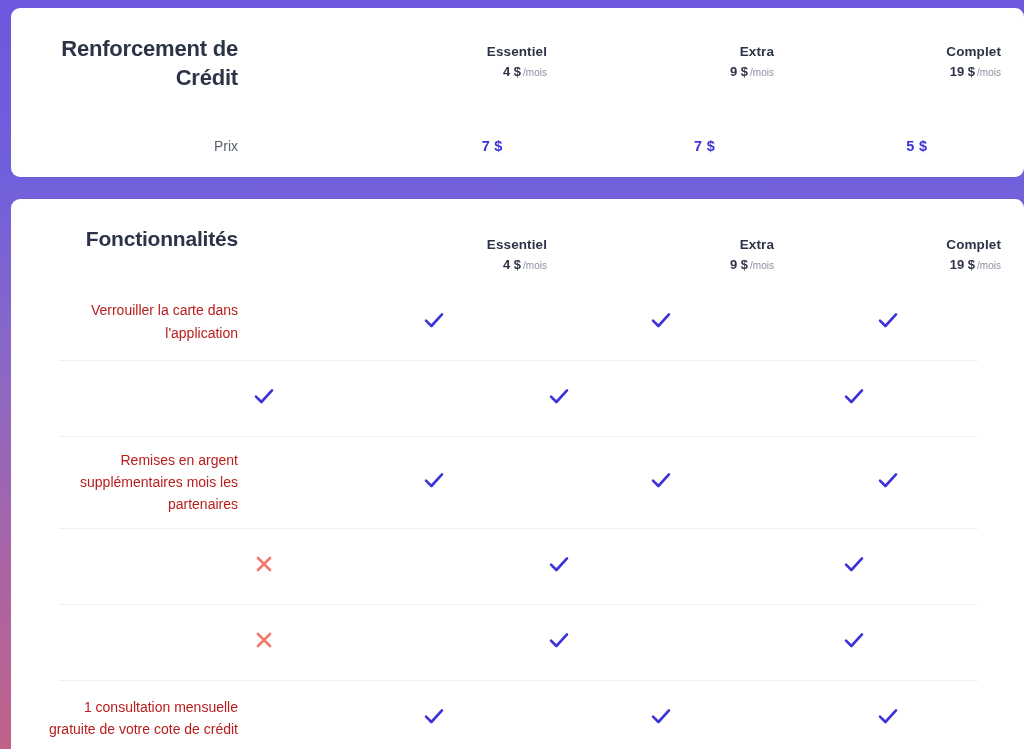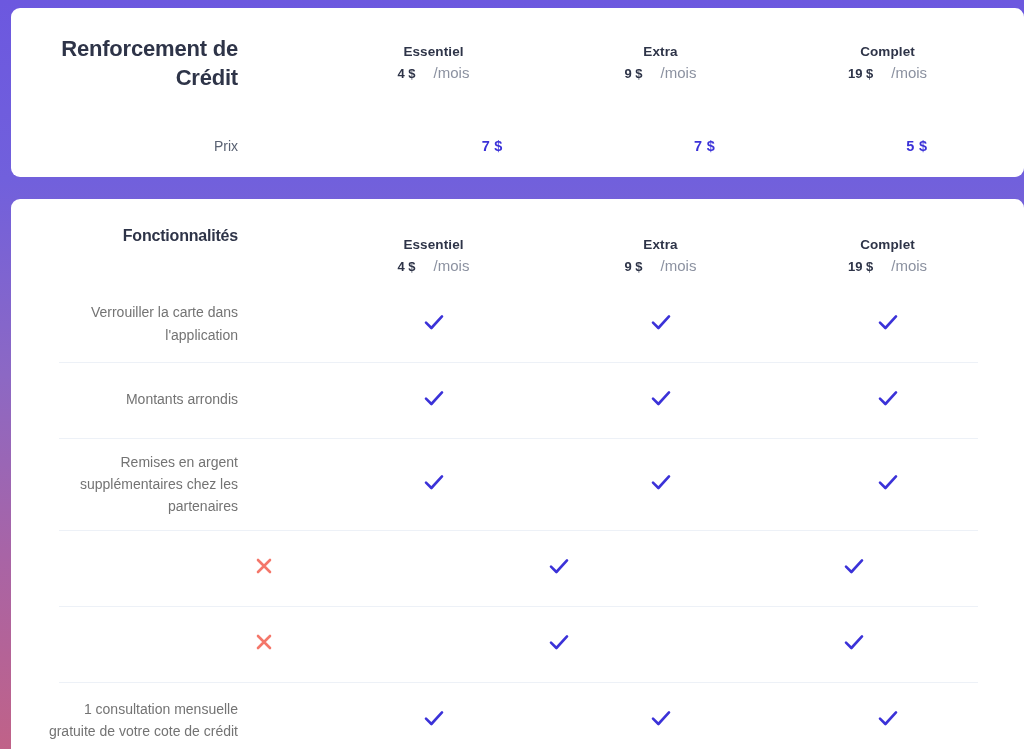--- a/index.html
+++ b/index.html
@@ -61,21 +61,21 @@
   
   .card-title {
     font-size: 22px;
     font-weight: bold;
     color: #2E3448;
     line-height: 1.33;
     letter-spacing: -0.2px;
     text-align: right;
   }
   .section-title {
-    font-size: 16px;
+    font-size: 21px;
     font-weight: bold;
     color: #2E3448;
     letter-spacing: -0.2px;
     text-align: right;
     white-space: nowrap;
   }
 
   
   .plan-name {
     font-size: 13.5px;
@@ -83,24 +83,24 @@
     color: #2E3448;
     letter-spacing: 0.1px;
     margin-bottom: 5px;
   }
   .plan-price {
     font-size: 13px;
     color: #4A5160;
     white-space: nowrap;
   }
   .plan-price .amount { font-weight: bold; color: #2E3448; }
-  .plan-price .per    { font-size: 15px; color: #8B91A0; margin-left: 18px; }
+  .plan-price .per    { font-size: 10px; color: #8B91A0; margin-left: 2px; }
 
   .header-row { align-items: flex-start; }
-  .header-row .col-plan { padding-top: 10px; }
+  .header-row .col-plan { padding-top: 10px; text-align: right; }
 
   
   .price-row { margin-top: 44px; gap: 44px; }
   .price-label {
     font-size: 14px;
     color: #5A6273;
   }
   .price-value {
     font-size: 14.5px;
     font-weight: bold;
@@ -119,21 +119,21 @@
     content: "";
     position: absolute;
     top: 0;
     left: 25px;
     right: 23px;
     height: 1px;
     background: #EDF1F7;
   }
   .feature-label {
     font-size: 14px;
-    color: #737373;
+    color: #b91c1c;
     line-height: 1.58;
   }
 
   .mark { display: inline-block; line-height: 0; }
   .mark svg { display: block; margin: 0 auto; }
 </style>
 </head>
 <body>
 
 <div class="page">
@@ -220,37 +220,34 @@
                 <path d="M3 10.6 L8.4 16 L19 4.4" fill="none" stroke="#3B32D8" stroke-width="2.6" stroke-linecap="round" stroke-linejoin="round"></path>
               </svg></span></div>
           <div class="col-plan"><span class="mark"><svg width="22" height="20" viewBox="0 0 22 20" aria-hidden="true">
                 <path d="M3 10.6 L8.4 16 L19 4.4" fill="none" stroke="#3B32D8" stroke-width="2.6" stroke-linecap="round" stroke-linejoin="round"></path>
               </svg></span></div>
           <div class="col-plan"><span class="mark"><svg width="22" height="20" viewBox="0 0 22 20" aria-hidden="true">
                 <path d="M3 10.6 L8.4 16 L19 4.4" fill="none" stroke="#3B32D8" stroke-width="2.6" stroke-linecap="round" stroke-linejoin="round"></path>
               </svg></span></div>
         </div>
         <div class="row feature-row">
+          <div class="col-spacer"></div>
+          <div class="col-plan"><span class="mark"><svg width="22" height="20" viewBox="0 0 22 20" aria-hidden="true">
+                <path d="M3 10.6 L8.4 16 L19 4.4" fill="none" stroke="#3B32D8" stroke-width="2.6" stroke-linecap="round" stroke-linejoin="round"></path>
+              </svg></span></div>
+          <div class="col-plan"><span class="mark"><svg width="22" height="20" viewBox="0 0 22 20" aria-hidden="true">
+                <path d="M3 10.6 L8.4 16 L19 4.4" fill="none" stroke="#3B32D8" stroke-width="2.6" stroke-linecap="round" stroke-linejoin="round"></path>
+              </svg></span></div>
+          <div class="col-plan"><span class="mark"><svg width="22" height="20" viewBox="0 0 22 20" aria-hidden="true">
+                <path d="M3 10.6 L8.4 16 L19 4.4" fill="none" stroke="#3B32D8" stroke-width="2.6" stroke-linecap="round" stroke-linejoin="round"></path>
+              </svg></span></div>
+        </div>
+        <div class="row feature-row">
           <div class="col-label">
-            <div class="feature-label">Montants arrondis</div>
-          </div>
-          <div class="col-spacer"></div>
-          <div class="col-plan"><span class="mark"><svg width="22" height="20" viewBox="0 0 22 20" aria-hidden="true">
-                <path d="M3 10.6 L8.4 16 L19 4.4" fill="none" stroke="#3B32D8" stroke-width="2.6" stroke-linecap="round" stroke-linejoin="round"></path>
-              </svg></span></div>
-          <div class="col-plan"><span class="mark"><svg width="22" height="20" viewBox="0 0 22 20" aria-hidden="true">
-                <path d="M3 10.6 L8.4 16 L19 4.4" fill="none" stroke="#3B32D8" stroke-width="2.6" stroke-linecap="round" stroke-linejoin="round"></path>
-              </svg></span></div>
-          <div class="col-plan"><span class="mark"><svg width="22" height="20" viewBox="0 0 22 20" aria-hidden="true">
-                <path d="M3 10.6 L8.4 16 L19 4.4" fill="none" stroke="#3B32D8" stroke-width="2.6" stroke-linecap="round" stroke-linejoin="round"></path>
-              </svg></span></div>
-        </div>
-        <div class="row feature-row">
-          <div class="col-label">
-            <div class="feature-label">Remises en argent supplémentaires chez les partenaires</div>
+            <div class="feature-label">Remises en argent supplémentaires mois les partenaires</div>
           </div>
           <div class="col-spacer"></div>
           <div class="col-plan"><span class="mark"><svg width="22" height="20" viewBox="0 0 22 20" aria-hidden="true">
                 <path d="M3 10.6 L8.4 16 L19 4.4" fill="none" stroke="#3B32D8" stroke-width="2.6" stroke-linecap="round" stroke-linejoin="round"></path>
               </svg></span></div>
           <div class="col-plan"><span class="mark"><svg width="22" height="20" viewBox="0 0 22 20" aria-hidden="true">
                 <path d="M3 10.6 L8.4 16 L19 4.4" fill="none" stroke="#3B32D8" stroke-width="2.6" stroke-linecap="round" stroke-linejoin="round"></path>
               </svg></span></div>
           <div class="col-plan"><span class="mark"><svg width="22" height="20" viewBox="0 0 22 20" aria-hidden="true">
                 <path d="M3 10.6 L8.4 16 L19 4.4" fill="none" stroke="#3B32D8" stroke-width="2.6" stroke-linecap="round" stroke-linejoin="round"></path>

